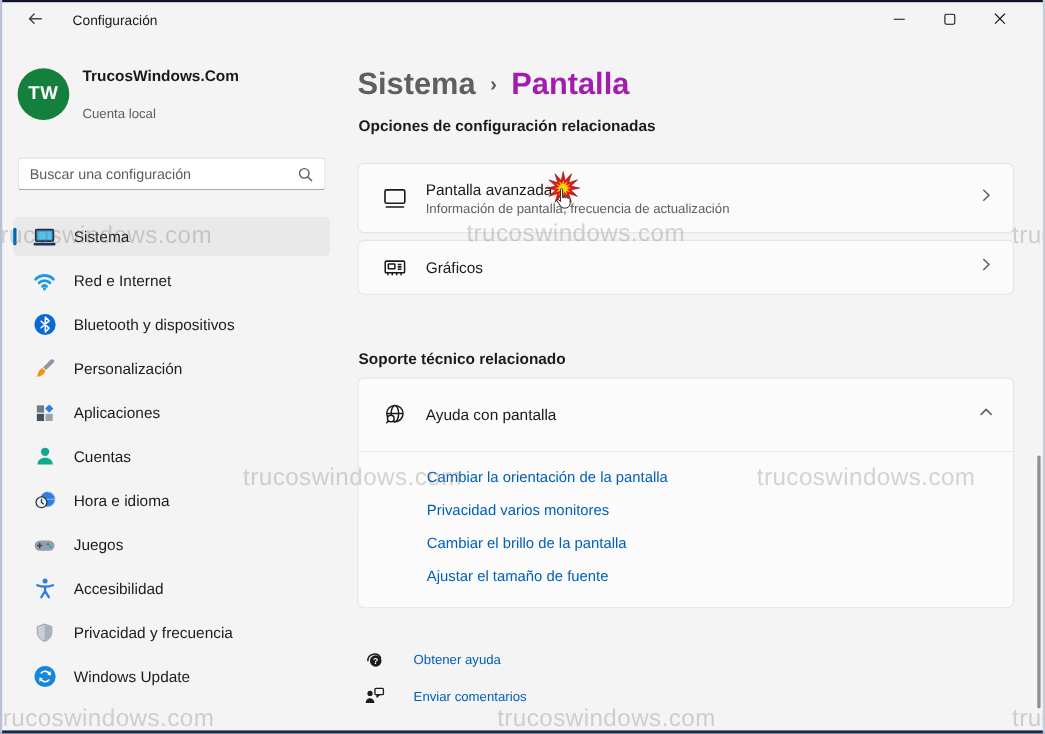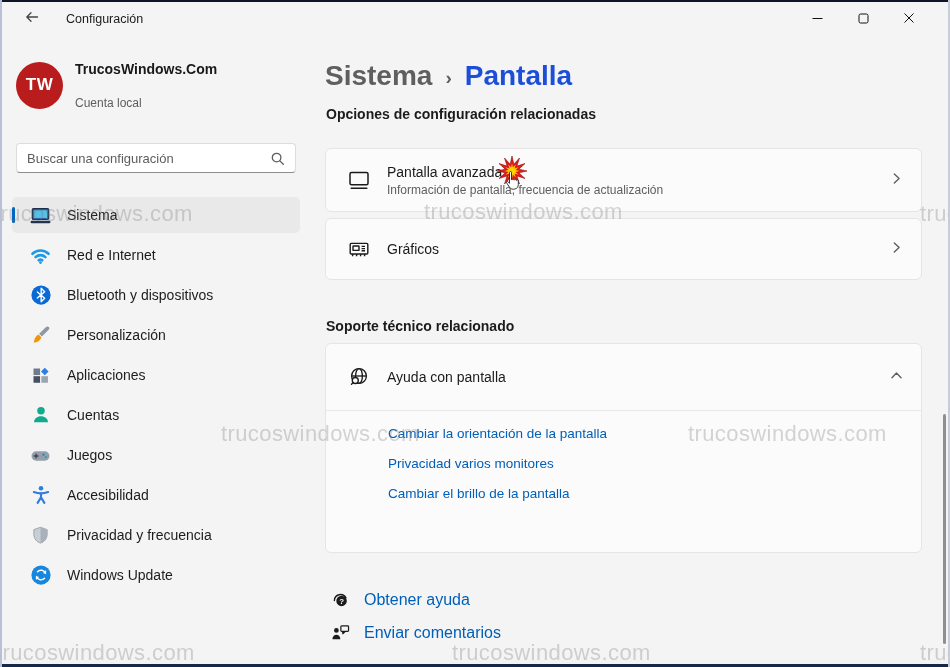--- a/index.html
+++ b/index.html
@@ -17,21 +17,21 @@
 
   
   .titlebar{position:absolute;left:2px;top:2px;right:18px;height:34px;display:flex;align-items:center;}
   .back-btn{width:32px;height:26px;margin-left:14px;display:flex;align-items:center;justify-content:center;border-radius:4px;cursor:default;}
   .win-title{font-size:12.5px;margin-left:18px;color:#1b1b1b;}
   .win-controls{margin-left:auto;display:flex;height:34px;}
   .win-btn{width:46px;height:34px;display:flex;align-items:center;justify-content:center;}
 
   
   .profile{position:absolute;left:16px;top:60px;display:flex;align-items:center;gap:12px;}
-  .avatar{width:47px;height:47px;border-radius:50%;background:#b91c1c;color:#fff;
+  .avatar{width:47px;height:47px;border-radius:50%;background:#15803d;color:#fff;
     display:flex;align-items:center;justify-content:center;font-weight:bold;font-size:17px;letter-spacing:0.5px;}
   .profile-name{font-size:14px;font-weight:bold;color:#191919;line-height:1.3;}
   .profile-sub{font-size:12px;color:#5e5e5e;margin-top:18px;}
 
   
   .search-box{position:absolute;left:16px;top:143px;width:280px;height:30px;box-sizing:border-box;
     background:#ffffff;border:1px solid #dcdcdc;border-bottom-color:#8d8d8d;border-radius:4px;}
   .search-box input{width:100%;height:100%;border:none;outline:none;background:transparent;
     font-family:"Liberation Sans",sans-serif;font-size:13px;color:#1b1b1b;padding:0 32px 0 10px;box-sizing:border-box;}
   .search-box input::placeholder{color:#5d5d5d;}
@@ -43,44 +43,44 @@
     padding-left:17px;position:relative;font-size:14px;color:#1c1c1c;cursor:default;}
   .nav-item .ni{width:23px;height:23px;margin-right:15px;display:flex;align-items:center;justify-content:center;}
   .nav-item.selected{background:#e9e9e9;}
   .nav-item.selected .pill{position:absolute;left:0;top:10px;width:3px;height:16px;border-radius:2px;background:#0067c0;}
 
   
   .breadcrumb{position:absolute;left:325px;top:60px;display:flex;align-items:center;gap:13px;
     font-size:28px;font-weight:600;}
   .crumb-parent{color:#5f5f5f;}
   .crumb-sep{color:#5f5f5f;font-size:19px;font-weight:bold;padding-top:3px;}
-  .crumb-current{color:#1d4ed8;}
+  .crumb-current{color:#a21caf;}
 
   .section-heading{position:absolute;left:326px;font-size:14px;font-weight:bold;color:#1b1b1b;}
   .h-related{top:106px;}
   .h-support{top:318px;}
 
   .card{position:absolute;left:325px;width:597px;box-sizing:border-box;background:#fbfbfb;
     border:1px solid #e5e5e5;border-radius:6px;}
   .card-row{display:flex;align-items:center;height:100%;}
   .card-icon{width:24px;height:24px;margin-left:21px;display:flex;align-items:center;justify-content:center;flex:none;}
   .card-text{margin-left:16px;}
   .card-title{font-size:14px;color:#1b1b1b;}
   .card-sub{font-size:12px;color:#5e5e5e;margin-top:3px;}
   .chev{position:absolute;right:18px;top:50%;transform:translateY(-50%);}
 
   .card-advanced{top:148px;height:64px;}
-  .card-graphics{top:218px;height:62px;}
+  .card-graphics{top:218px;height:50px;}
   .card-help{top:343px;height:210px;}
   .help-header{height:66px;display:flex;align-items:center;position:relative;border-bottom:1px solid #e8e8e8;}
   .help-links{padding:15px 0 0 62px;}
   .help-links a{display:block;font-size:13.5px;color:#005fb8;text-decoration:none;margin-bottom:15px;cursor:pointer;}
 
   .footer-link{position:absolute;display:flex;align-items:center;gap:13px;}
-  .footer-link a{font-size:16px;color:#005fb8;text-decoration:none;cursor:pointer;}
+  .footer-link a{font-size:12px;color:#005fb8;text-decoration:none;cursor:pointer;margin-left:12px;}
   .f-help{left:330px;top:589px;}
   .f-feedback{left:330px;top:622px;}
   .f-icon{width:21px;height:21px;display:flex;align-items:center;justify-content:center;}
 
   
   .click-fx{position:absolute;left:493px;top:155px;z-index:45;pointer-events:none;}
 
   
   .wm{position:absolute;font-size:22px;color:rgba(115,115,115,0.30);letter-spacing:0.4px;
     white-space:nowrap;z-index:40;pointer-events:none;}
@@ -203,20 +203,32 @@
   <div class="nav-item">
     <span class="ni">
       <svg width="22" height="22" viewBox="0 0 24 24" fill="#10ab8c">
           <circle cx="12" cy="7.3" r="4.1"></circle>
           <path d="M4.4 20 c0-4.2 3.4-6.7 7.6-6.7 s7.6 2.5 7.6 6.7 z"></path>
         </svg>
     </span>
     <span>Cuentas</span>
   </div>
 
+  <div class="nav-item">
+    <span class="ni">
+      <svg width="22" height="22" viewBox="0 0 24 24">
+          <circle cx="14.6" cy="10.8" r="7.4" fill="#2f7de1"></circle>
+          <path d="M14.6 3.6 a7.2 7.2 0 0 1 0 14.4 M7.4 10.8 h14.4" stroke="#9cc6f2" stroke-width="0.9" fill="none"></path>
+          <circle cx="8.4" cy="13.8" r="6" fill="#2e3742"></circle>
+          <circle cx="8.4" cy="13.8" r="4.7" fill="#eef2f6"></circle>
+          <path d="M8.4 11 v3 l2 1.4" stroke="#2e3742" stroke-width="1.3" fill="none" stroke-linecap="round"></path>
+        </svg>
+    </span>
+    <span>Hora e idioma</span>
+  </div>
 
   <div class="nav-item">
     <span class="ni">
       <svg width="23" height="23" viewBox="0 0 24 24">
           <rect x="2.6" y="7.6" width="18.8" height="9.8" rx="4.9" fill="#959ea9"></rect>
           <path d="M7.4 10.5 v4 M5.4 12.5 h4" stroke="#3c4450" stroke-width="1.4" stroke-linecap="round"></path>
           <circle cx="15.2" cy="11.2" r="1.2" fill="#2f7de1"></circle>
           <circle cx="17.7" cy="13.6" r="1.2" fill="#16b394"></circle>
         </svg>
     </span>
@@ -325,20 +337,21 @@
     <span class="chev">
       <svg width="13" height="13" viewBox="0 0 12 12" fill="none" stroke="#5f5f5f" stroke-width="1.3" stroke-linecap="round" stroke-linejoin="round">
           <path d="M1.8 8 L6 3.8 L10.2 8"></path>
         </svg>
     </span>
   </div>
   <div class="help-links">
     <a>Cambiar la orientación de la pantalla</a>
     <a>Privacidad varios monitores</a>
     <a>Cambiar el brillo de la pantalla</a>
+    <a>Ajustar el tamaño de fuente</a>
   </div>
 </div>
 
 <div class="footer-link f-help">
   <span class="f-icon">
     <svg width="21" height="21" viewBox="0 0 24 24">
         <path d="M5 13.2 a7 7 0 0 1 13.2-3" fill="none" stroke="#1b1b1b" stroke-width="1.6" stroke-linecap="round"></path>
         <circle cx="13.2" cy="13.6" r="6" fill="#1b1b1b"></circle>
         <text x="13.2" y="16.8" font-size="9" font-family="Liberation Sans, sans-serif" font-weight="bold" fill="#ffffff" text-anchor="middle">?</text>
       </svg>

